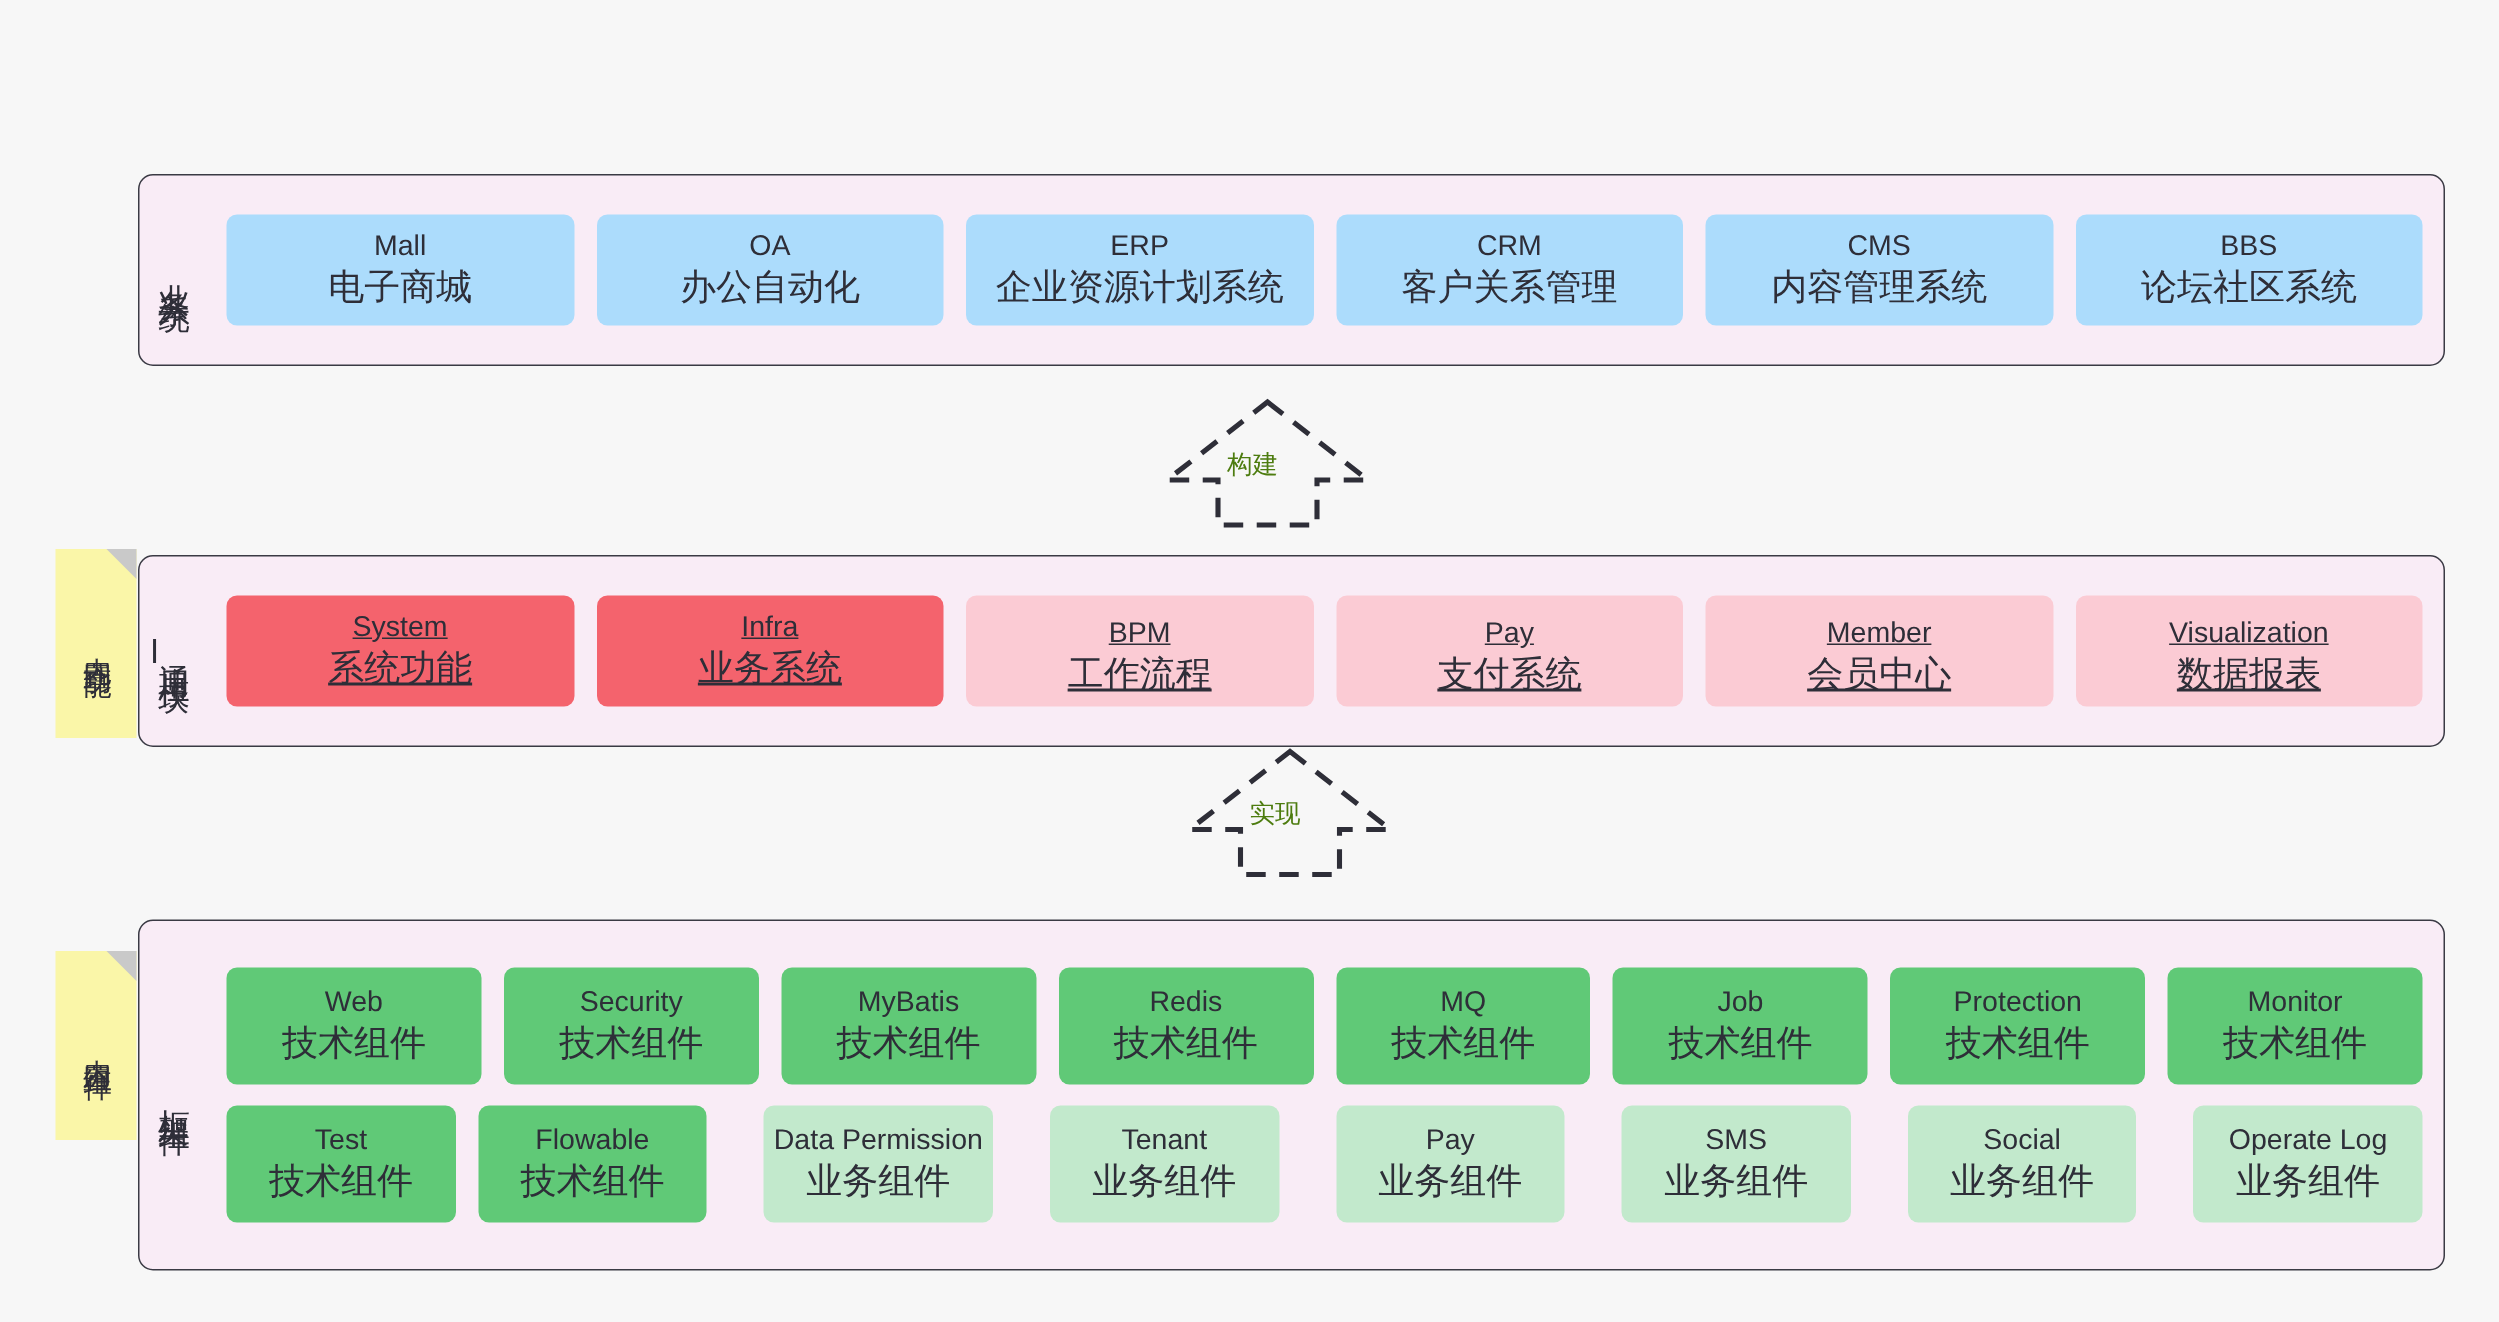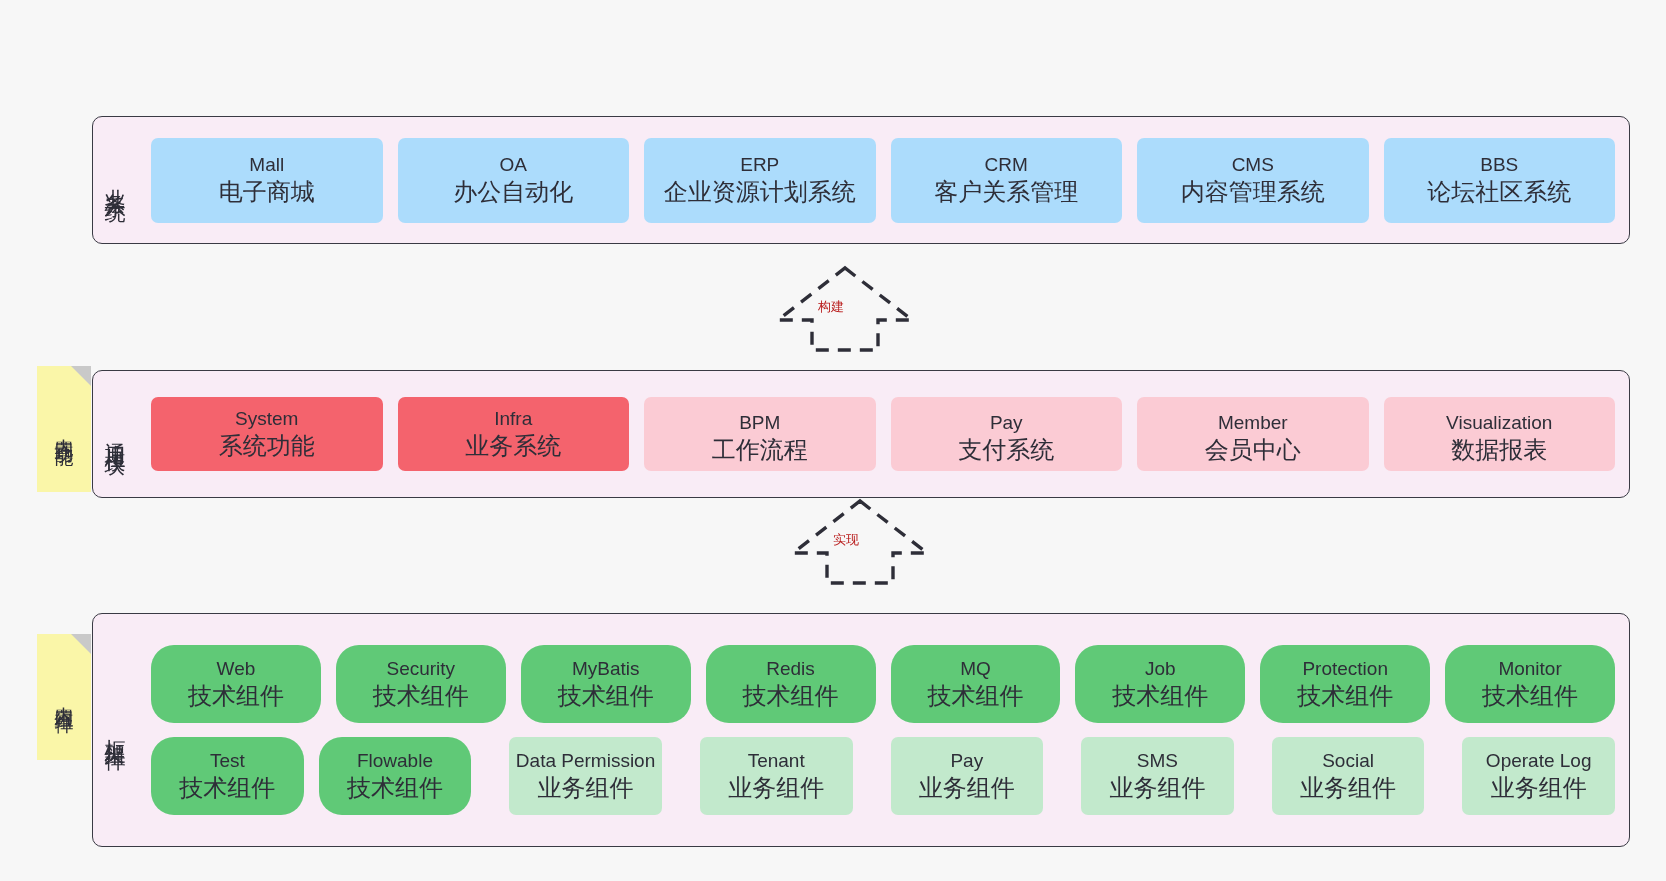--- a/index.html
+++ b/index.html
@@ -73,29 +73,29 @@
     box-sizing: border-box;
     padding: 6px 4px;
     user-select: none;
   }
   .card .t1 { font-size: 19px; }
   .card .t2 { font-size: 24px; }
 
   .card.blue   { background: #ACDCFC; }
   .card.red    { background: #F4636D; }
   .card.pink   { background: #FBCBD4; justify-content: flex-end; }
-  .card.green  { background: #60C977; border-radius: 23px; }
+  .card.green  { background: #60C977; }
   .card.mint   { background: #C2E9CC; margin-left: 23px; }
 
   
   #band-business { left: 92px;  top: 116px; width: 1538px; height: 128px; }
-  #band-modules  { left: 92px;  top: 370px; width: 1538px; height: 128px; }
+  #band-modules  { left: 92px;  top: 370px; width: 1538px; height: 128px; text-decoration: underline; }
   #band-framework{ left: 92px;  top: 613px; width: 1538px; height: 234px; }
 
-  #band-business .row { height: 85px; }
+  #band-business .row { height: 74px; }
   #band-modules  .row { height: 74px; }
   #band-framework .row { height: 78px; }
 
   
   .sticky {
     position: absolute;
     width: 54px;
     background: #FAF6A8;
     box-sizing: border-box;
     display: flex;
@@ -119,22 +119,22 @@
   #sticky-modules   { left: 37px; top: 366px;  height: 126px; }
   #sticky-framework { left: 37px; top: 634px;  height: 126px; }
 
   
   .arrow-wrap {
     position: absolute;
     pointer-events: none;
   }
   .arrow-label {
     position: absolute;
-    font-size: 13px;
-    color: #b91c1c;
+    font-size: 17px;
+    color: #4d7c0f;
     background: transparent;
     user-select: none;
     white-space: nowrap;
     font-family: Liberation Mono, monospace;
   }
   #arrow-build { left: 770px; top: 262px; width: 150px; height: 90px; }
   #arrow-build .arrow-label { left: 48px; top: 36px; }
   #arrow-impl  { left: 785px; top: 495px; width: 150px; height: 90px; }
   #arrow-impl  .arrow-label { left: 48px; top: 36px; }
 </style>

